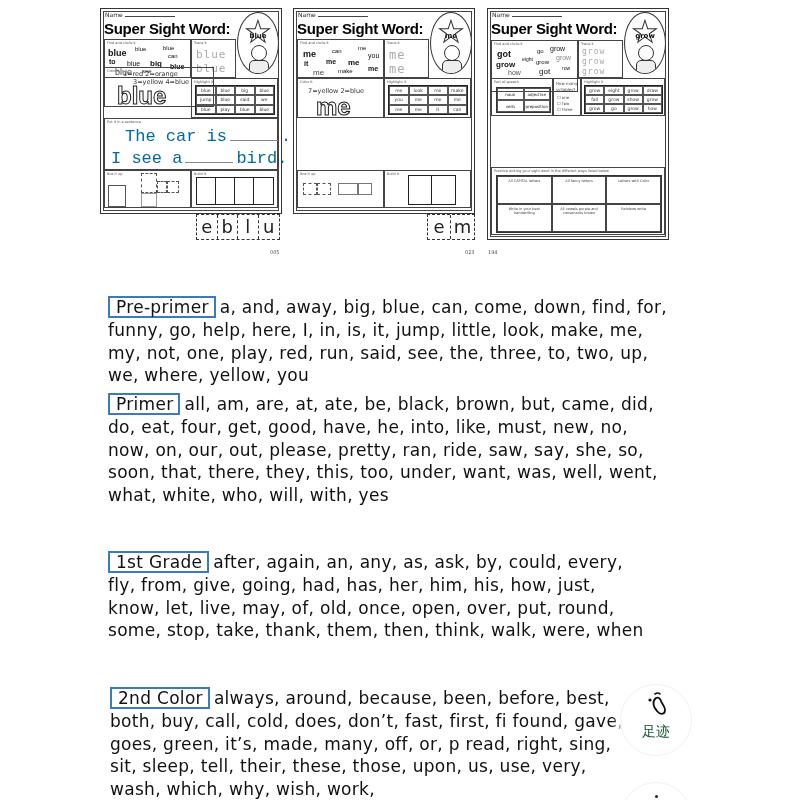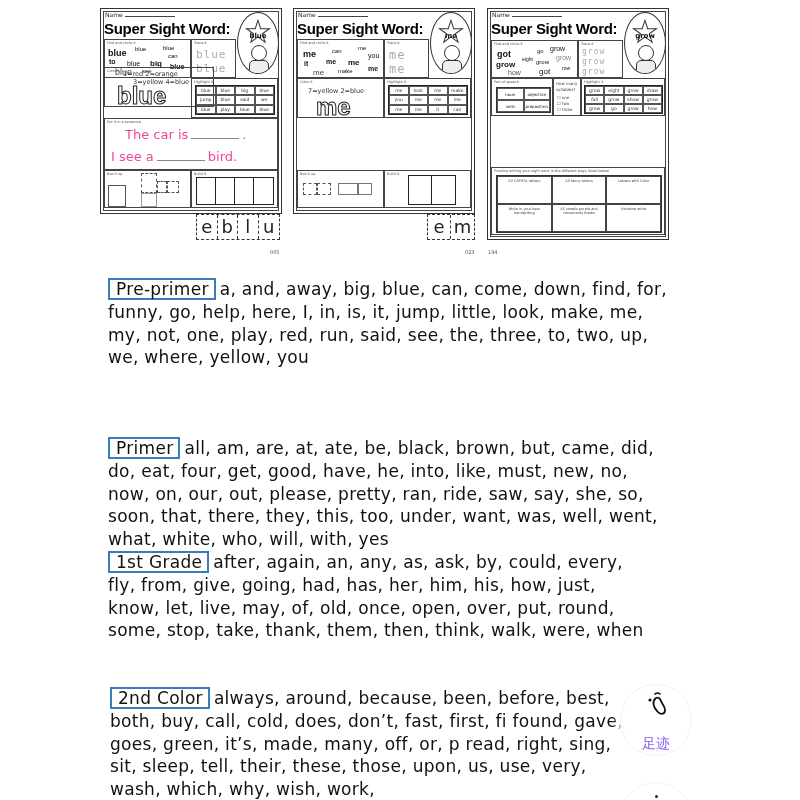--- a/index.html
+++ b/index.html
@@ -18,21 +18,21 @@
   .s-kid-head { position: absolute; left: 13px; top: 32px; width: 16px; height: 16px; border: 1px solid #333; border-radius: 50%; background: #fff; }
   .s-kid-body { position: absolute; left: 11px; top: 47px; width: 20px; height: 14px; border: 1px solid #333; border-radius: 5px 5px 0 0; background: #eee; }
   .s-box { position: absolute; border: 1px solid #444; }
   .s-lbl { position: absolute; left: 2px; top: 1px; font-size: 3.5px; color: #555; white-space: nowrap; }
   .s-word { position: absolute; font-family: "Liberation Sans", sans-serif; font-weight: bold; color: #111; white-space: nowrap; }
   .s-trace { position: absolute; font-family: "DejaVu Sans Mono", monospace; color: #aaa; white-space: nowrap; letter-spacing: 1px; }
   .s-color { position: absolute; font-size: 6.5px; color: #333; white-space: nowrap; }
   .s-big { position: absolute; font-family: "Liberation Sans", sans-serif; font-weight: bold; color: #fff; -webkit-text-stroke: 1px #222; }
   .s-grid { position: absolute; display: grid; border: 1px solid #222; }
   .s-grid span { border: 0.5px solid #555; font-size: 4.5px; display: flex; align-items: center; justify-content: center; color: #333; }
-  .s-sent { position: absolute; font-size: 13px; color: #ec4899; white-space: nowrap; }
+  .s-sent { position: absolute; font-size: 17px; color: #0369a1; white-space: nowrap; font-family: Liberation Mono, monospace; }
   .s-blank { display: inline-block; width: 44px; border-bottom: 1px solid #888; margin: 0 3px; }
   .s-build { position: absolute; display: flex; border: 1px solid #222; }
   .s-build span { border-right: 1px solid #222; }
   .s-build span:last-child { border-right: none; }
   .s-pg { position: absolute; font-size: 5px; color: #555; }
   .tiles { position: absolute; display: flex; border: 1px dashed #333; }
   .tiles span { border-right: 1px dashed #333; font-size: 18px; font-family: "DejaVu Sans", sans-serif; text-align: center; line-height: 24px; color: #222; }
   .tiles span:last-child { border-right: none; }
   .pos-grid { position: absolute; display: grid; grid-template-columns: 1fr 1fr; border: 1px solid #333; }
   .pos-grid span { border: 0.5px solid #555; font-size: 4px; display: flex; align-items: center; justify-content: center; height: 12px; }
@@ -42,21 +42,21 @@
   .prac-grid { position: absolute; display: grid; grid-template-columns: repeat(3, 1fr); grid-template-rows: repeat(2, 1fr); border: 1px solid #333; }
   .prac-grid span { border: 0.5px solid #444; font-size: 3.5px; text-align: center; padding-top: 2px; color: #444; }
 
   
   .level { position: absolute; left: 108px; width: 560px; font-family: "DejaVu Sans", sans-serif; font-size: 17px; line-height: 22.8px; color: #111; letter-spacing: 0.3px; }
   .badge { display: inline-block; border: 2px solid #3a7bbf; padding: 0 5px 0 6px; line-height: 18px; margin-right: 4px; }
 
   
   .fab { position: absolute; left: 620px; top: 684px; width: 72px; height: 72px; border-radius: 50%; background: rgba(255,255,255,0.85); border: 1px solid #f1f1f1; }
   .fab-icon { position: absolute; left: 26px; top: 6px; width: 22px; height: 28px; }
-  .fab-label { position: absolute; left: 0; right: 0; top: 38px; text-align: center; font-size: 14px; color: #8b5cf6; margin-top: 12px; }
+  .fab-label { position: absolute; left: 0; right: 0; top: 38px; text-align: center; font-size: 14px; color: #14532d; }
   .fab2 { position: absolute; left: 620px; top: 782px; width: 72px; height: 72px; border-radius: 50%; background: rgba(255,255,255,0.85); border: 1px solid #f1f1f1; }
   .fab2 .dot { position: absolute; left: 34px; top: 12px; width: 3px; height: 3px; border-radius: 50%; background: #222; }
   .clip-right { position: absolute; left: 612px; top: 708px; width: 12px; height: 50px; background: linear-gradient(to right, rgba(255,255,255,0), rgba(255,255,255,0.9)); }
 </style>
 </head>
 <body>
 
 <div class="sheet" style="left:100px; width:182px; height:206px;">
   <div class="sheet-inner"></div>
   <div class="s-name">Name</div>
@@ -220,21 +220,21 @@
 <div class="sheet" style="left:487px; width:182px; height:232px;">
   <div class="sheet-inner"></div>
   <div class="s-name">Name</div>
   <div class="s-title">Super Sight Word:</div>
   <div class="s-oval">
     <div class="s-star">★</div>
     <div class="s-star-word">grow</div>
     <div class="s-kid-head"></div>
     <div class="s-kid-body"></div>
   </div>
-  <div class="s-box" style="left:3px; top:31px; width:87px; height:38px;">
+  <div class="s-box" style="left:3px; top:31px; width:87px; height:52px;">
     <div class="s-lbl">Find and circle it</div>
     <span class="s-word" style="left:5px;top:8px;font-size:9px;">got</span>
     <span class="s-word" style="left:45px;top:7px;font-size:6px;font-weight:normal;">go</span>
     <span class="s-word" style="left:58px;top:4px;font-size:7px;font-weight:normal;">grow</span>
     <span class="s-word" style="left:64px;top:13px;font-size:7px;font-weight:normal;color:#888;">grow</span>
     <span class="s-word" style="left:30px;top:15px;font-size:5px;font-weight:normal;">eight</span>
     <span class="s-word" style="left:4px;top:19px;font-size:8px;">grow</span>
     <span class="s-word" style="left:44px;top:18px;font-size:6px;font-weight:normal;">grow</span>
     <span class="s-word" style="left:16px;top:28px;font-size:7px;font-weight:normal;color:#555;">how</span>
     <span class="s-word" style="left:47px;top:26px;font-size:8px;font-weight:normal;">got</span>
@@ -287,25 +287,25 @@
     <span>All CAPITAL letters</span>
     <span>All fancy letters</span>
     <span>Letters with Color</span>
     <span>Write in your best handwriting</span>
     <span>All vowels purple and consonants brown</span>
     <span>Rainbow write</span>
   </div>
 </div>
 <div class="s-pg" style="left:488px;top:249px;">194</div>
 
-<div class="level" style="top:278px;">
+<div class="level" style="top:296px;">
   <span class="badge">Pre-primer</span><span>a, and, away, big, blue, can, come, down, find, for, funny, go, help, here, I, in, is, it, jump, little, look, make, me, my, not, one, play, red, run, said, see, the, three, to, two, up, we, where, yellow, you</span>
 </div>
 
-<div class="level" style="top:393px;margin-top:44px;">
+<div class="level" style="top:393px;">
   <span class="badge">Primer</span><span>all, am, are, at, ate, be, black, brown, but, came, did, do, eat, four, get, good, have, he, into, like, must, new, no, now, on, our, out, please, pretty, ran, ride, saw, say, she, so, soon, that, there, they, this, too, under, want, was, well, went, what, white, who, will, with, yes</span>
 </div>
 
 <div class="level" style="top:551px; width:545px;">
   <span class="badge">1st Grade</span><span>after, again, an, any, as, ask, by, could, every, fly, from, give, going, had, has, her, him, his, how, just, know, let, live, may, of, old, once, open, over, put, round, some, stop, take, thank, them, then, think, walk, were, when</span>
 </div>
 
 <div class="level" style="top:687px; left:110px; width:520px;">
   <span class="badge">2nd Color</span><span>always, around, because, been, before, best, both, buy, call, cold, does, don’t, fast, first, fi found, gave, goes, green, it’s, made, many, off, or, p read, right, sing, sit, sleep, tell, their, these, those, upon, us, use, very, wash, which, why, wish, work,</span>
 </div>

